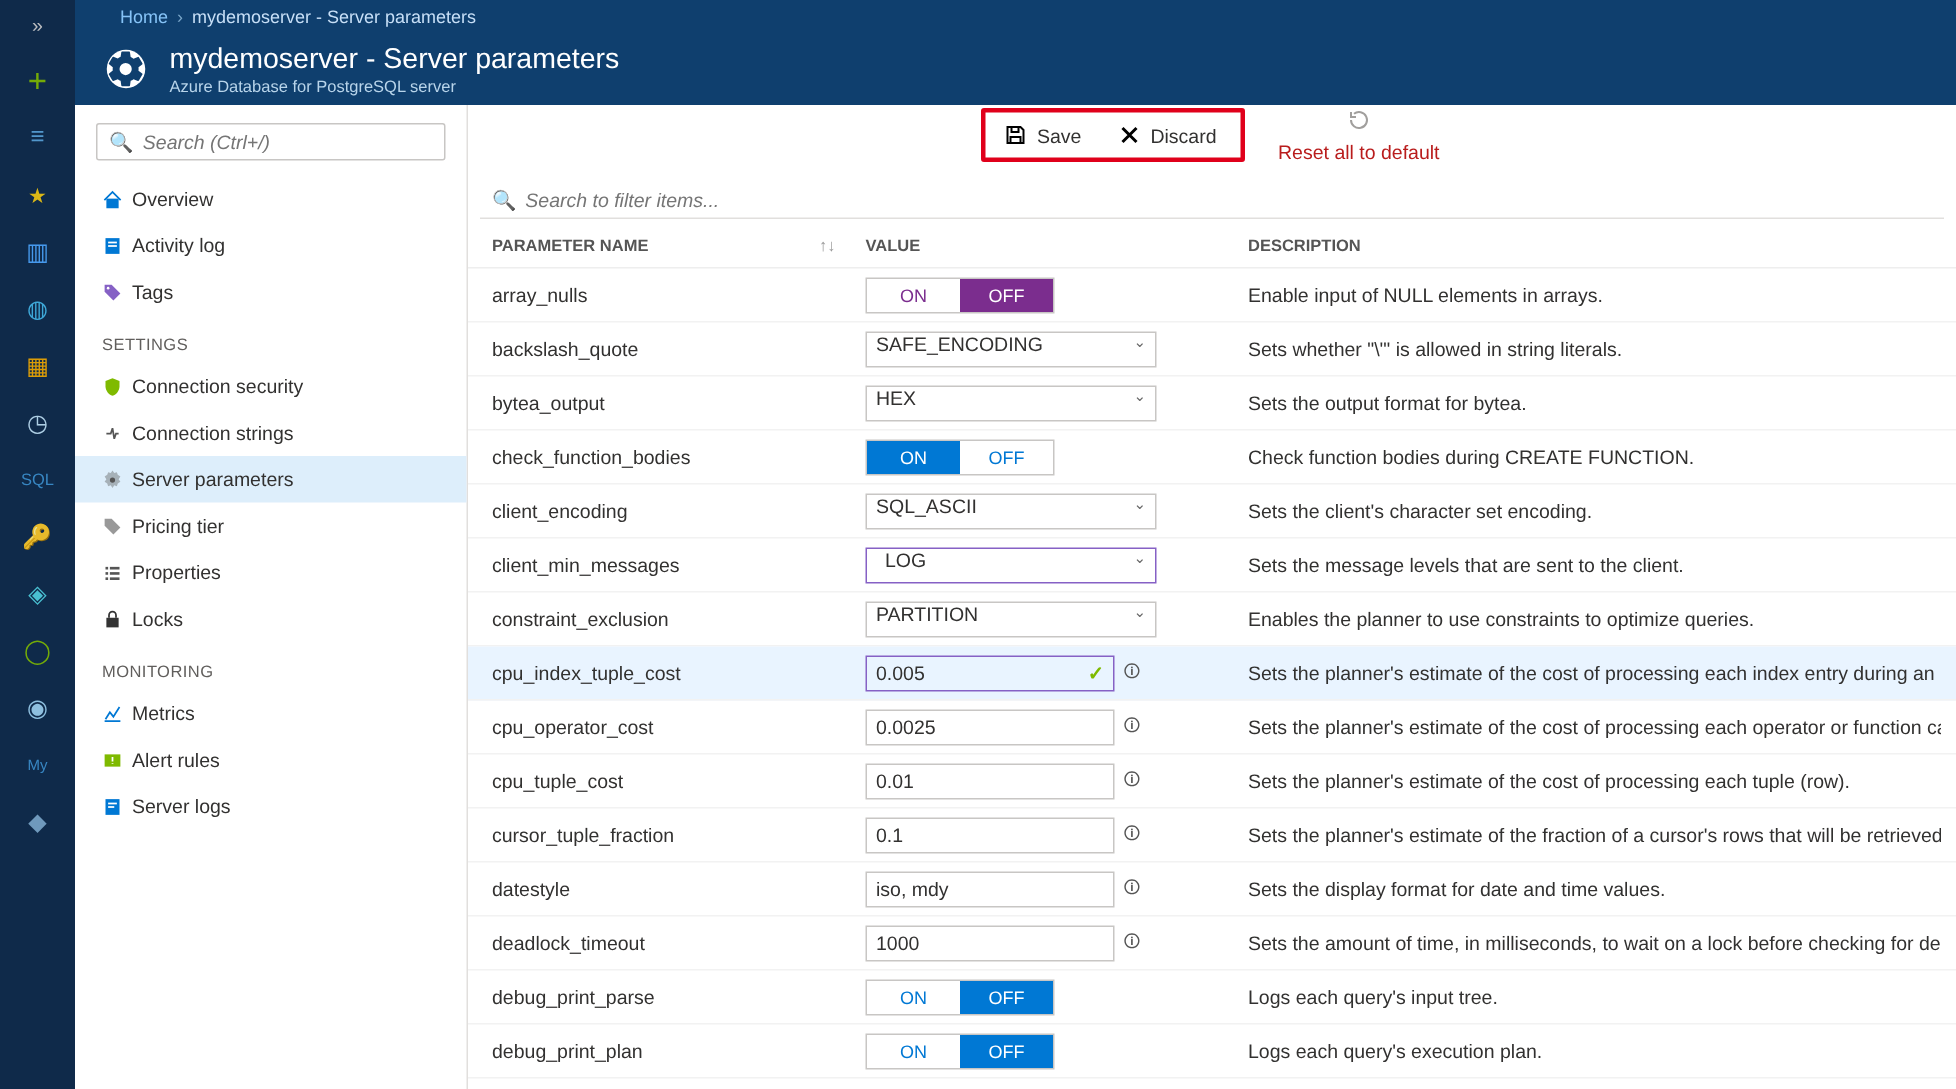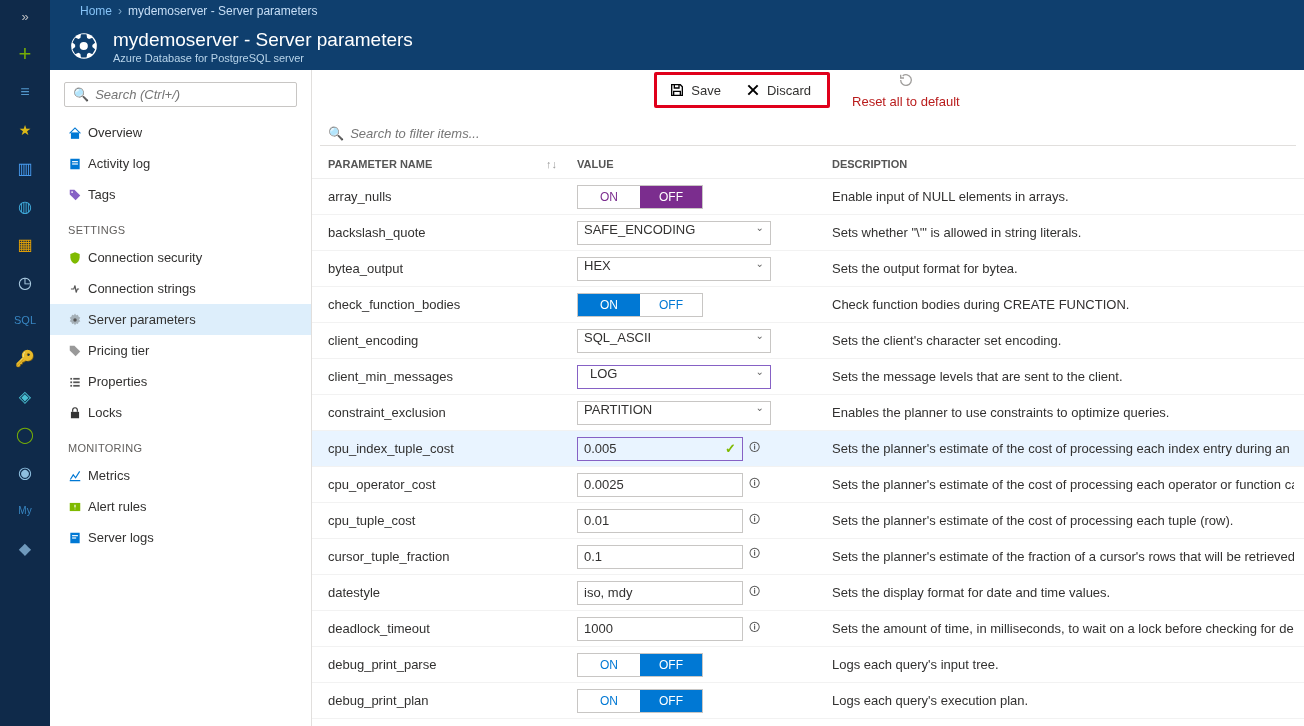--- a/index.html
+++ b/index.html
@@ -353,21 +353,21 @@
               <div class="col-val" style="display:flex;align-items:center;">
                 <div class="txtin">
                   <span>0.01</span>
                 </div>
                 <span class="infoi">🛈</span>
               </div>
               <div class="col-desc">Sets the planner's estimate of the cost of processing each tuple (row).</div>
             </div>
             <div class="row">
               <div class="col-name">cursor_tuple_fraction</div>
-              <div class="col-val" style="display:flex;">
+              <div class="col-val" style="display:flex;align-items:center;">
                 <div class="txtin">
                   <span>0.1</span>
                 </div>
                 <span class="infoi">🛈</span>
               </div>
               <div class="col-desc">Sets the planner's estimate of the fraction of a cursor's rows that will be retrieved.</div>
             </div>
             <div class="row">
               <div class="col-name">datestyle</div>
               <div class="col-val" style="display:flex;align-items:center;">

